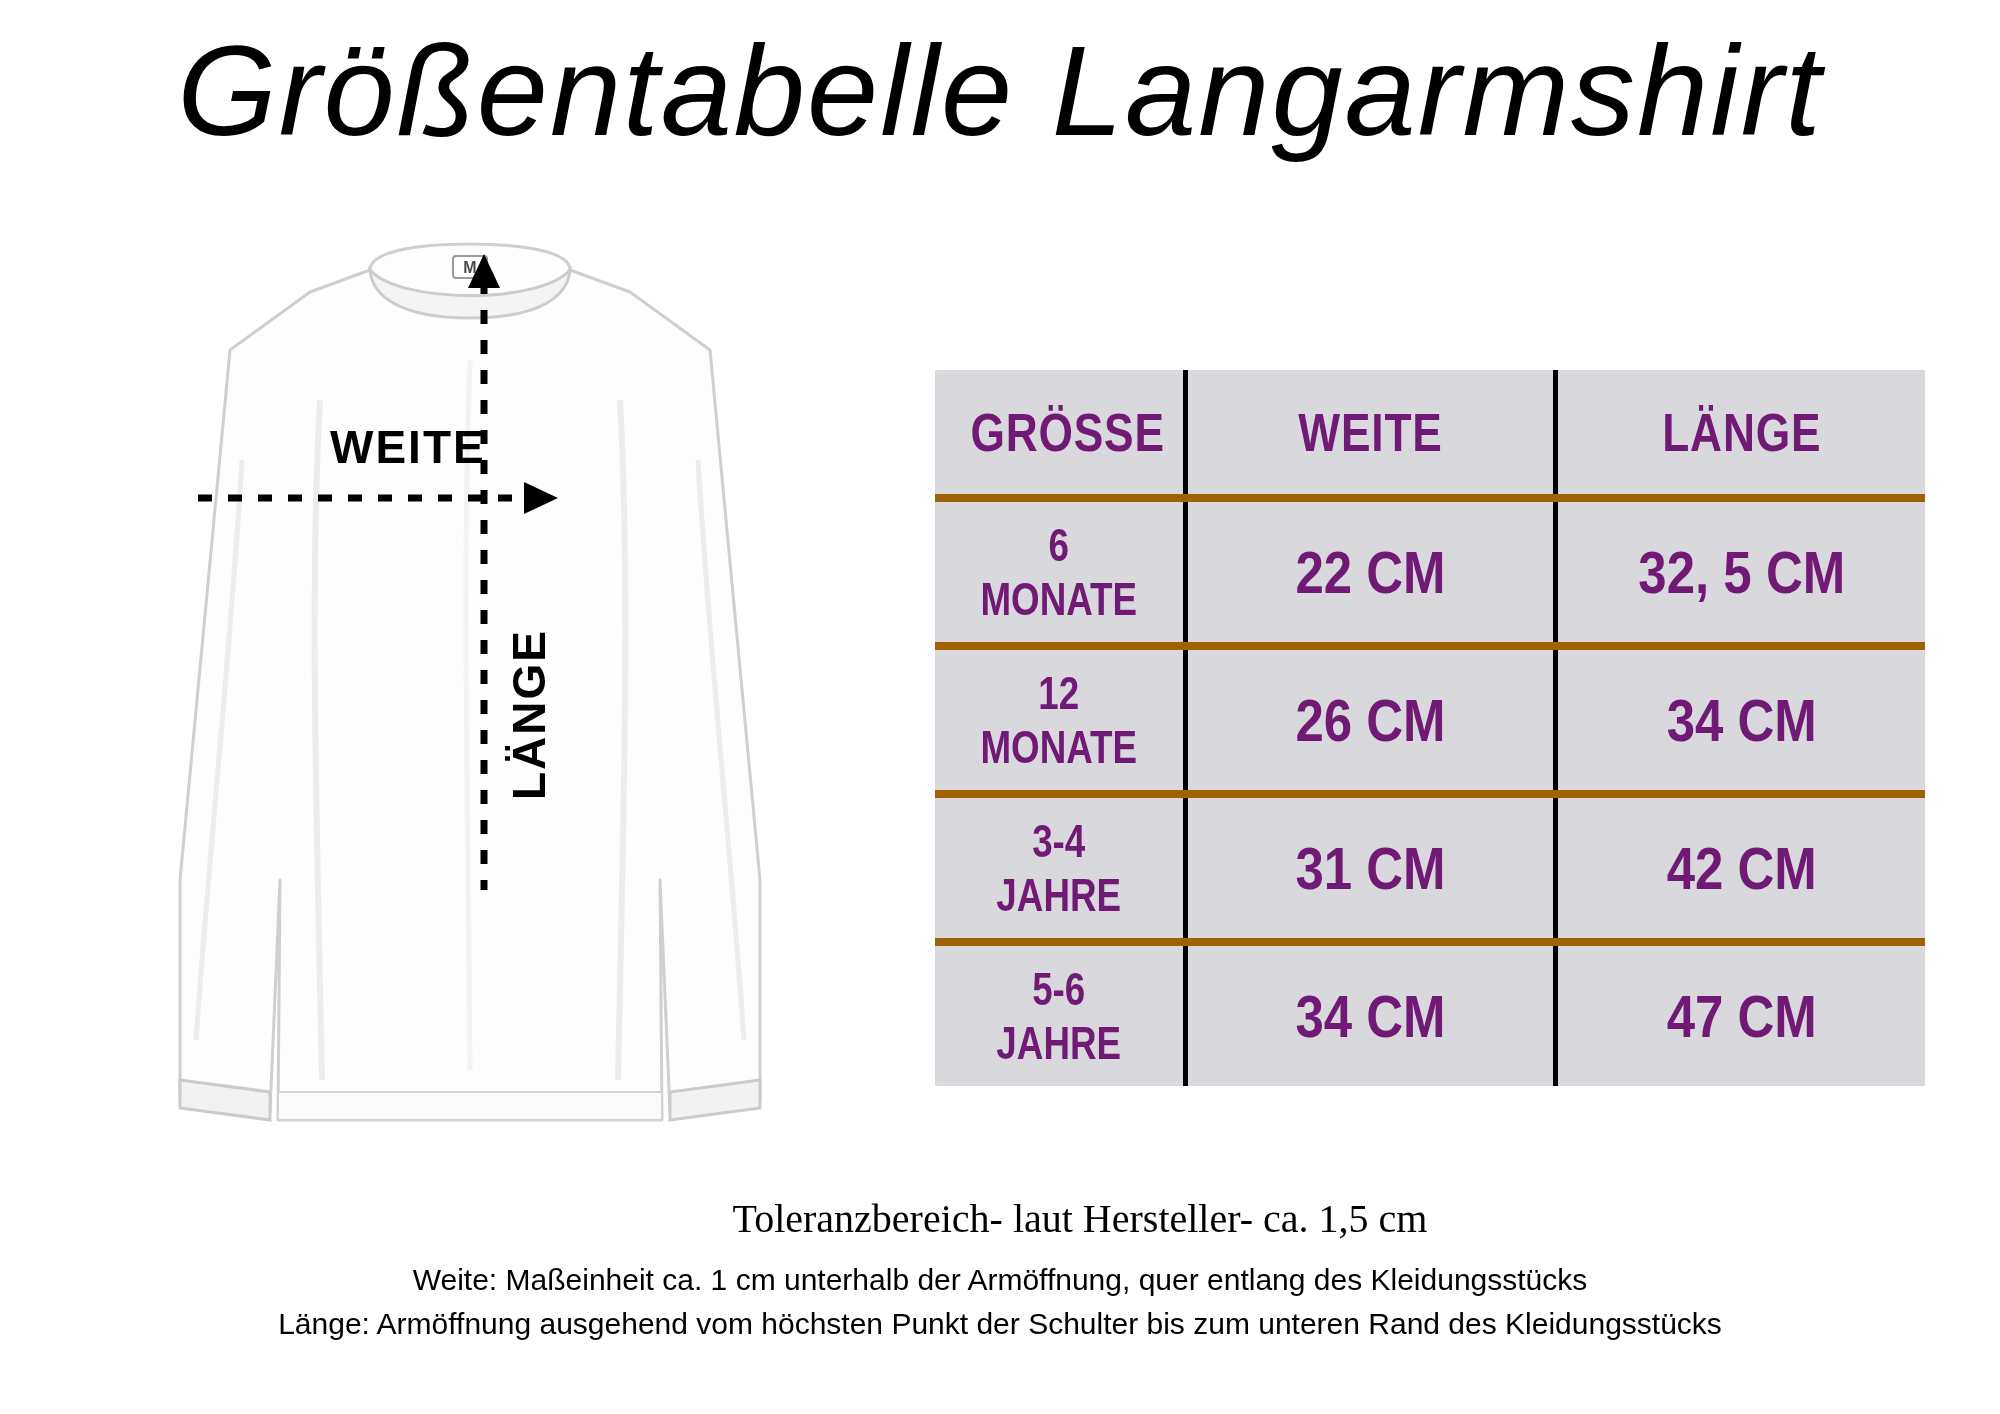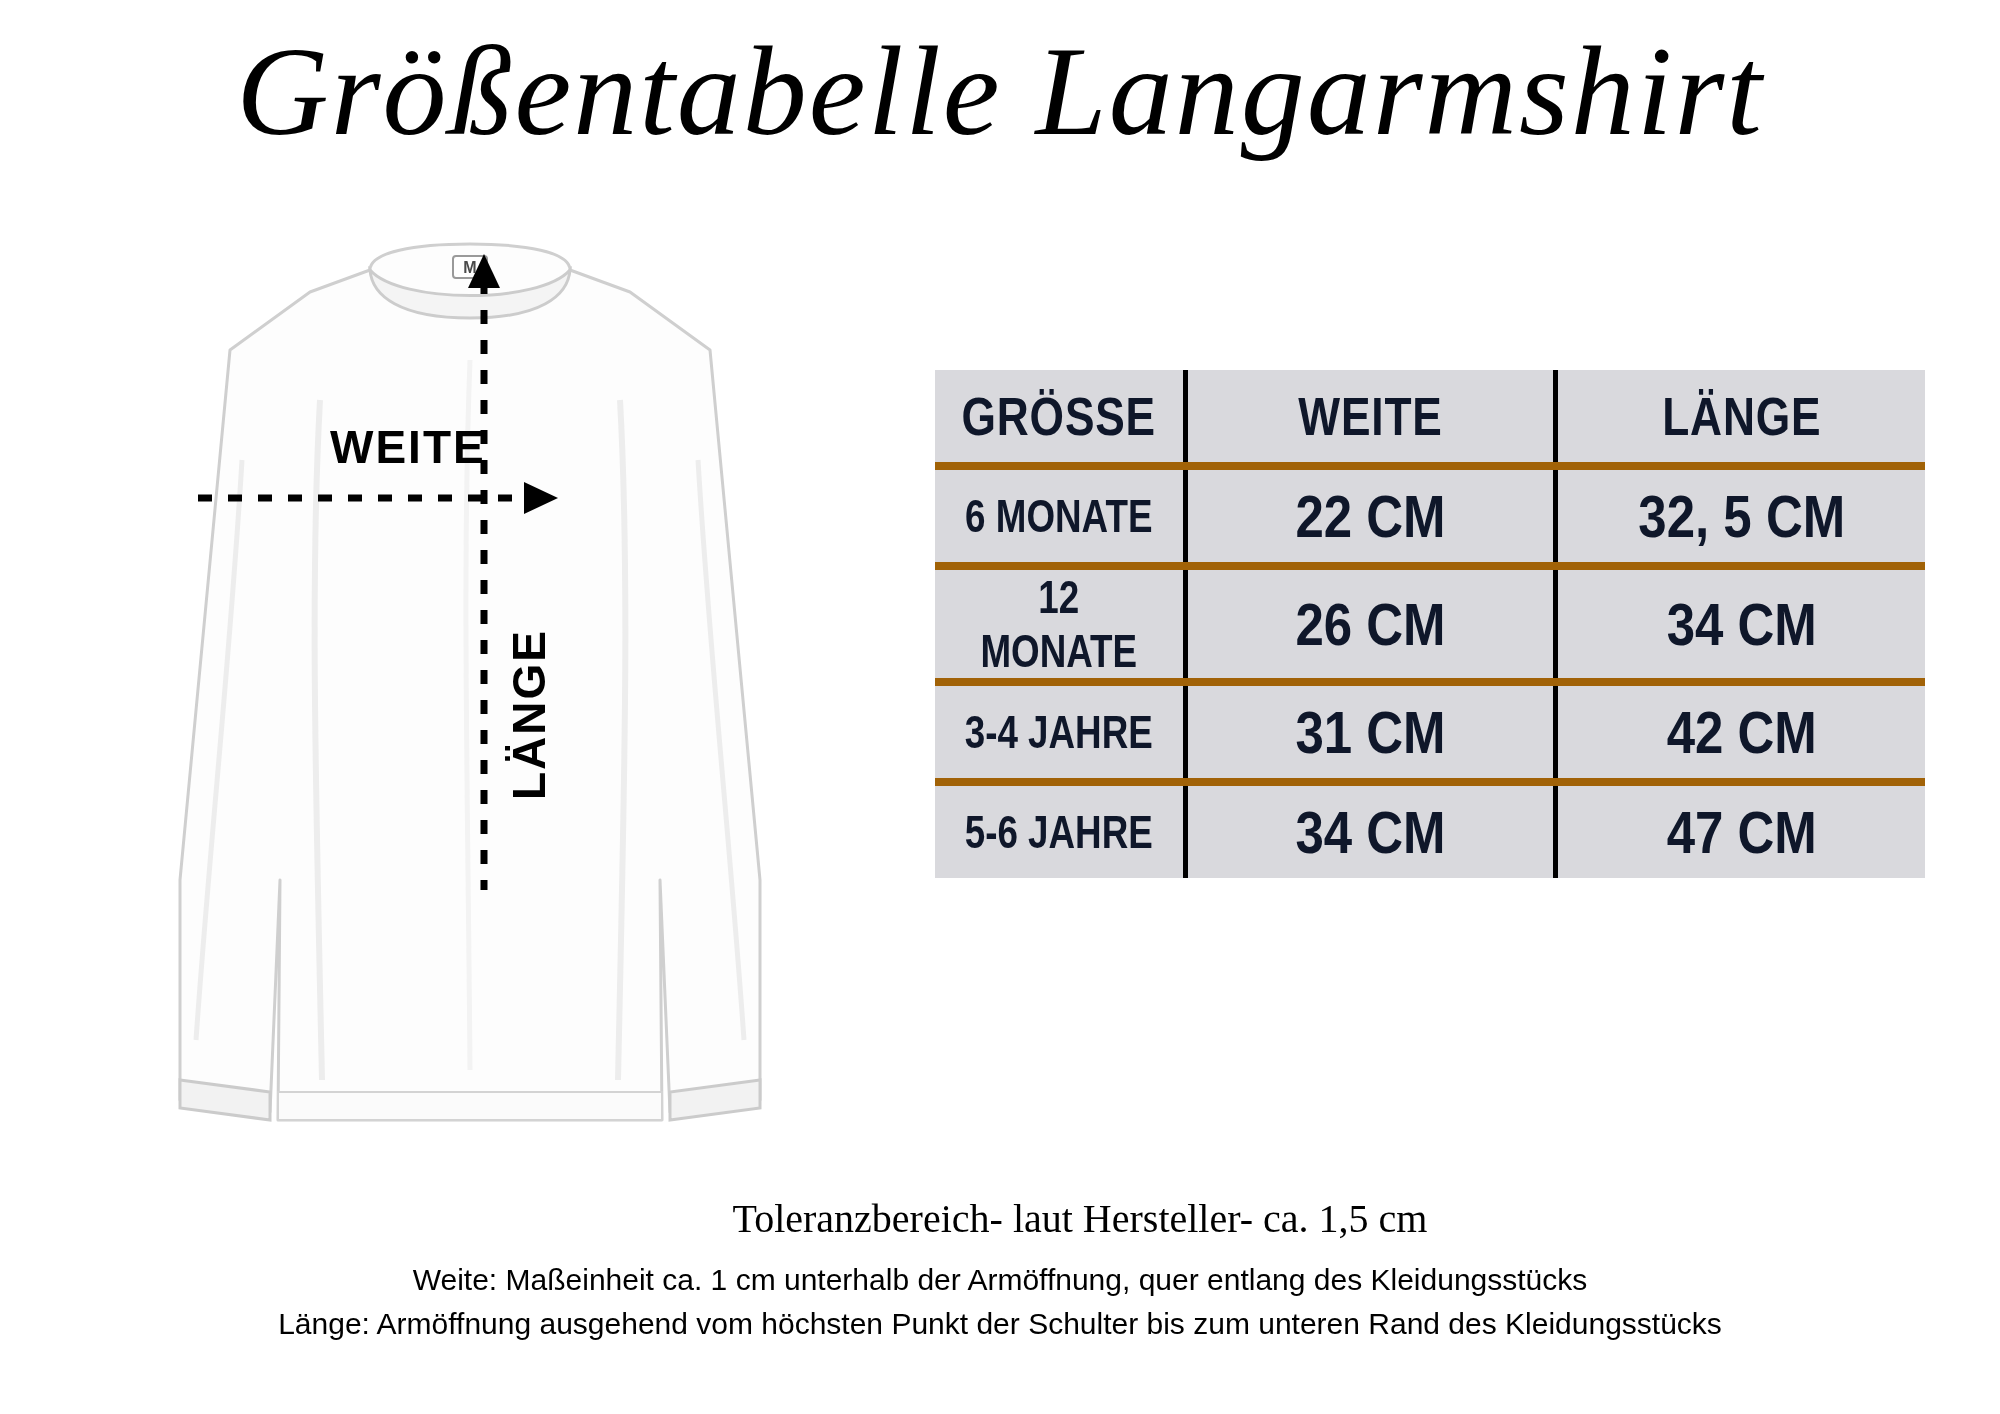--- a/index.html
+++ b/index.html
@@ -16,21 +16,21 @@
     color: #000000;
   }
 
   
   .title {
     position: absolute;
     top: 8px;
     left: 0;
     width: 2000px;
     text-align: center;
-    font-family: Liberation Serif, serif;
+    font-family: Liberation Sans, sans-serif;
     font-style: italic;
     font-weight: 400;
     font-size: 128px;
     letter-spacing: 2px;
     white-space: nowrap;
     line-height: 1.3;
   }
 
   
   .shirt-wrap {
@@ -77,22 +77,22 @@
     table-layout: fixed;
   }
   table.size-table th,
   table.size-table td {
     border: 0;
     background: #d9d9dd;
     text-align: center;
     vertical-align: middle;
     font-family: "Liberation Sans Narrow", "Liberation Sans", sans-serif;
     font-weight: 700;
-    color: #0f172a;
-    padding: 0;
+    color: #701a75;
+    padding: 16px;
     height: 92px;
   }
   table.size-table tr + tr th,
   table.size-table tr + tr td {
     border-top: 8px solid #a16207;
   }
   table.size-table th + th,
   table.size-table td + td,
   table.size-table th + td {
     border-left: 5px solid #000;

